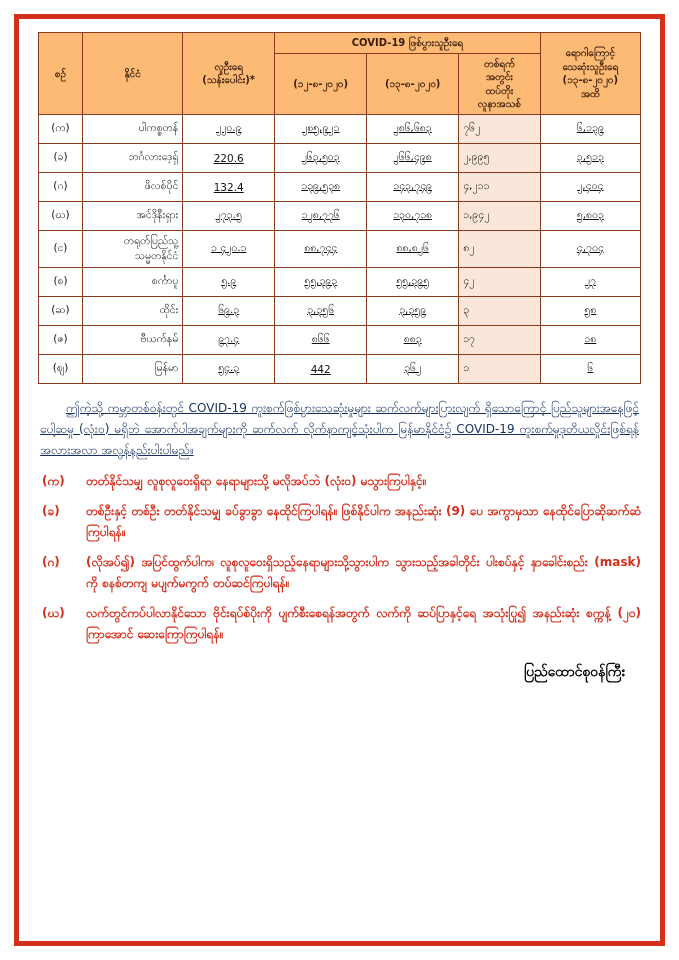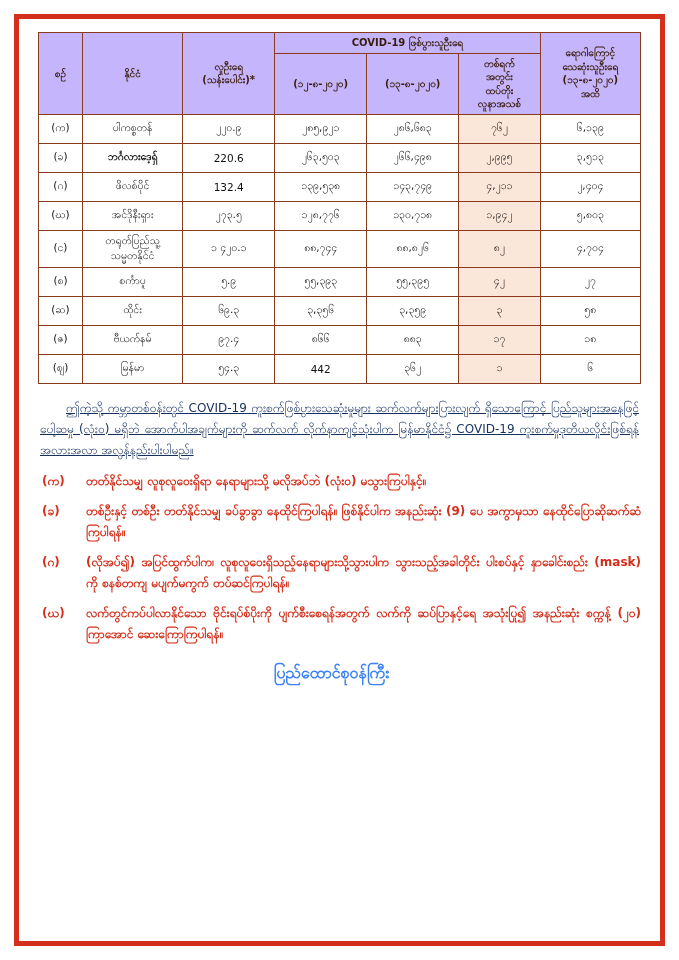--- a/index.html
+++ b/index.html
@@ -53,41 +53,42 @@
     width: 100%;
     table-layout: fixed;
     font-size: 10.5px;
   }
   table.covid th, table.covid td {
     border: 1px solid #8a3b1e;
     padding: 3px 4px;
     vertical-align: middle;
   }
   table.covid thead th {
-    background: #c4b5fd;
+    background: #fdba74;
     color: #3a1c0b;
     text-align: center;
     font-weight: bold;
     line-height: 1.35;
     font-size: 10px;
   }
   td.c-no {
     text-align: center;
     width: 38px;
   }
   td.c-country {
-    text-align: center;
+    text-align: right;
     padding-left: 6px;
   }
   td.c-num {
     text-align: center;
+    text-decoration: underline;
   }
   td.highlight {
     background: #fbe6da;
-    text-align: center;
+    text-align: left;
   }
   tbody tr td {
     background: #ffffff;
     height: 22px;
     font-size: 10.5px;
     color: #111111;
   }
   tbody tr td.highlight {
     background: #fbe6da;
   }
@@ -120,24 +121,24 @@
     flex: 0 0 44px;
     text-align: left;
     padding-left: 4px;
   }
   .advice-text {
     flex: 1 1 auto;
     text-align: justify;
   }
   .signature {
     margin-top: 14px;
-    text-align: center;
+    text-align: right;
     padding-right: 16px;
-    font-size: 16px;
-    color: #3b82f6;
+    font-size: 14px;
+    color: #000000;
     font-weight: bold;
     line-height: 1.8;
   }
   .sig-line {
     display: block;
   }
 </style>
 </head>
 <body>
 
@@ -183,21 +184,21 @@
             <td class="c-no">(က)</td>
             <td class="c-country" style="white-space: pre-line;">ပါကစ္စတန်</td>
             <td class="c-num">၂၂၀.၉</td>
             <td class="c-num">၂၈၅,၉၂၁</td>
             <td class="c-num">၂၈၆,၆၈၃</td>
             <td class="highlight">၇၆၂</td>
             <td class="c-num">၆,၁၃၉</td>
           </tr>
           <tr>
             <td class="c-no">(ခ)</td>
-            <td class="c-country" style="white-space: pre-line; font-weight: bold;">ဘင်္ဂလားဒေ့ရှ်</td>
+            <td class="c-country" style="white-space: pre-line;">ဘင်္ဂလားဒေ့ရှ်</td>
             <td class="c-num">220.6</td>
             <td class="c-num">၂၆၃,၅၀၃</td>
             <td class="c-num">၂၆၆,၄၉၈</td>
             <td class="highlight">၂,၉၉၅</td>
             <td class="c-num">၃,၅၁၃</td>
           </tr>
           <tr>
             <td class="c-no">(ဂ)</td>
             <td class="c-country" style="white-space: pre-line;">ဖိလစ်ပိုင်</td>
             <td class="c-num">132.4</td>

